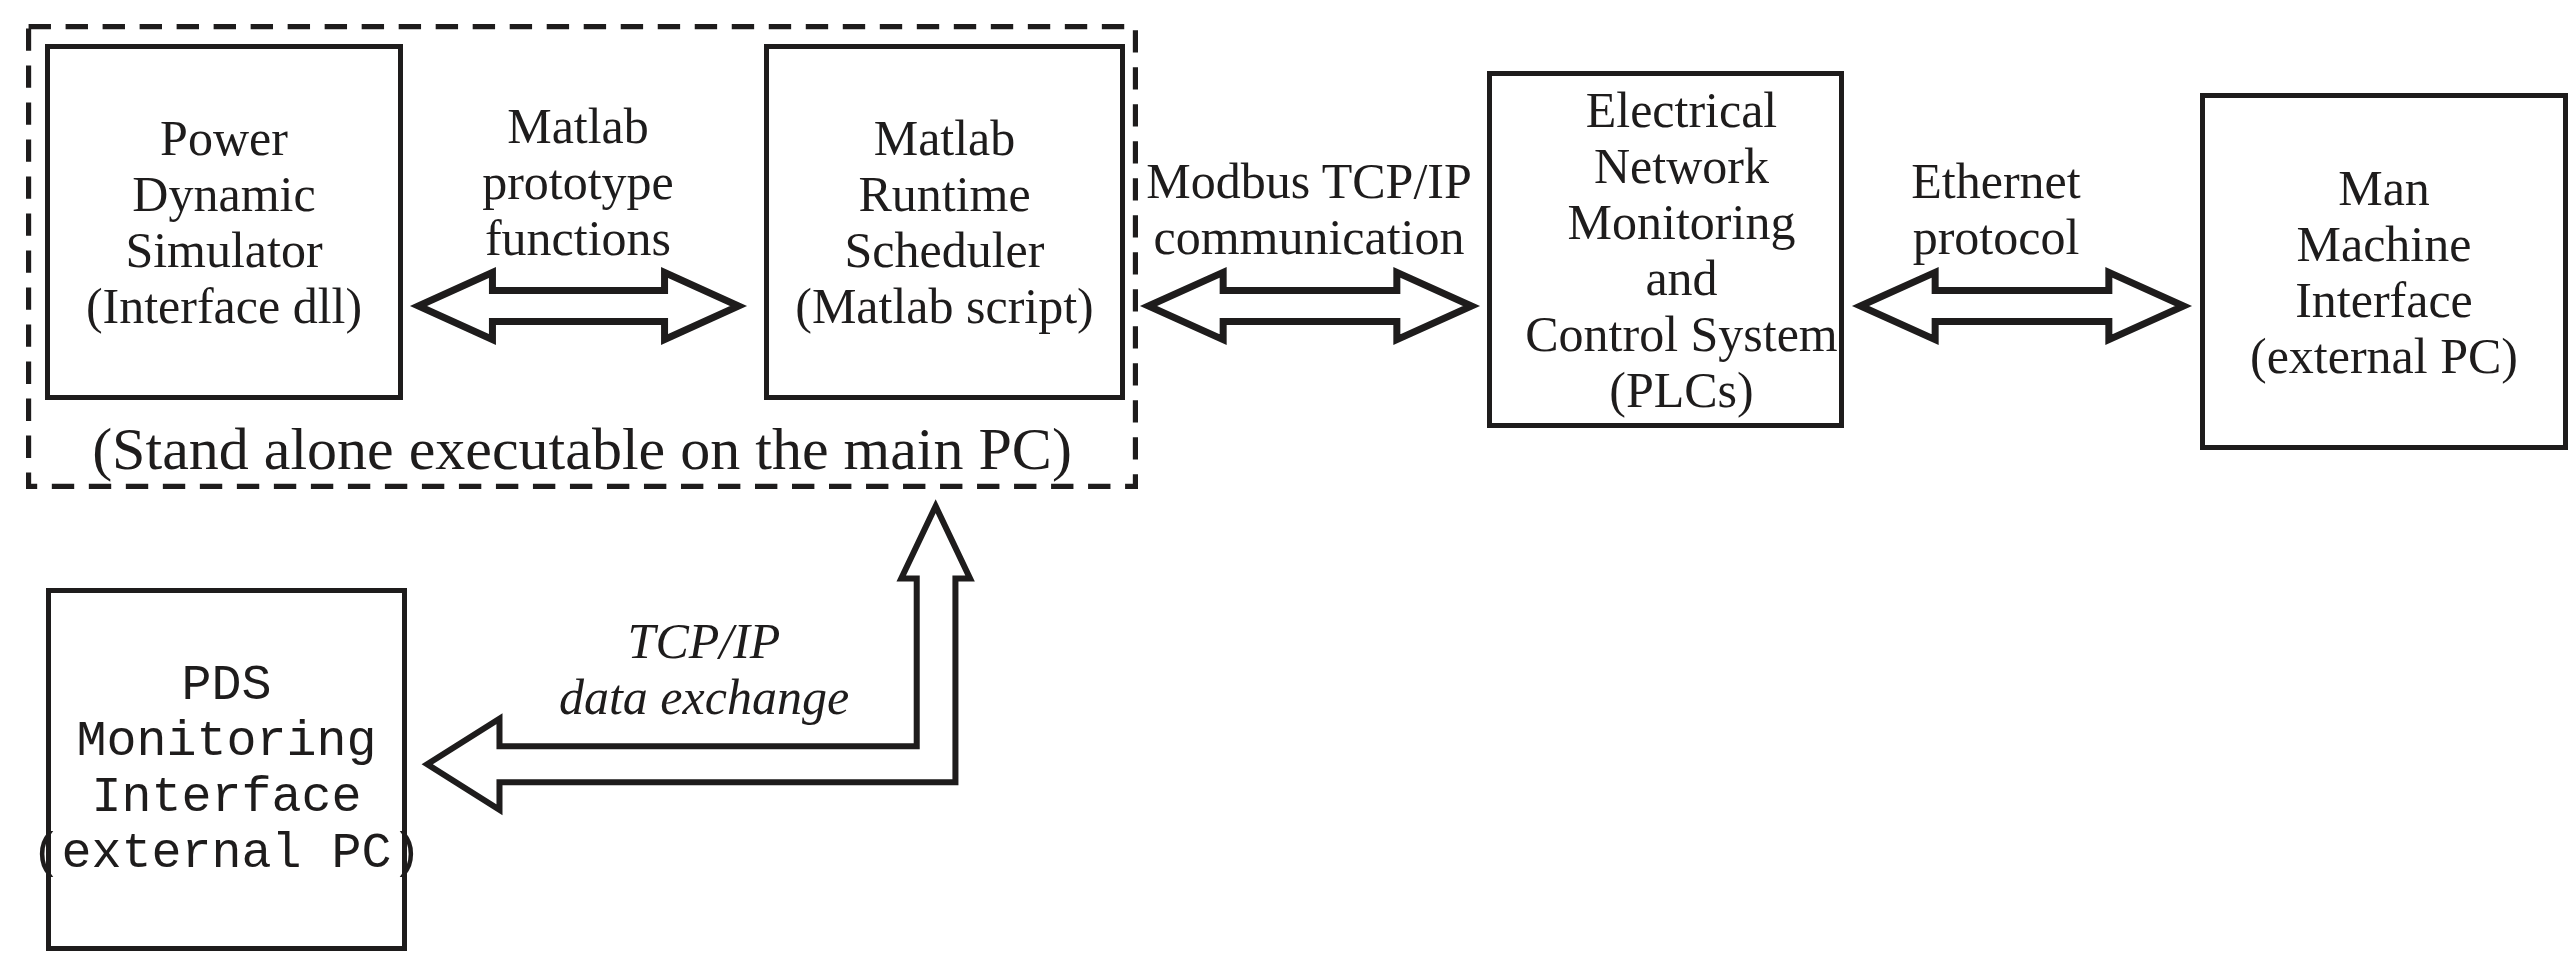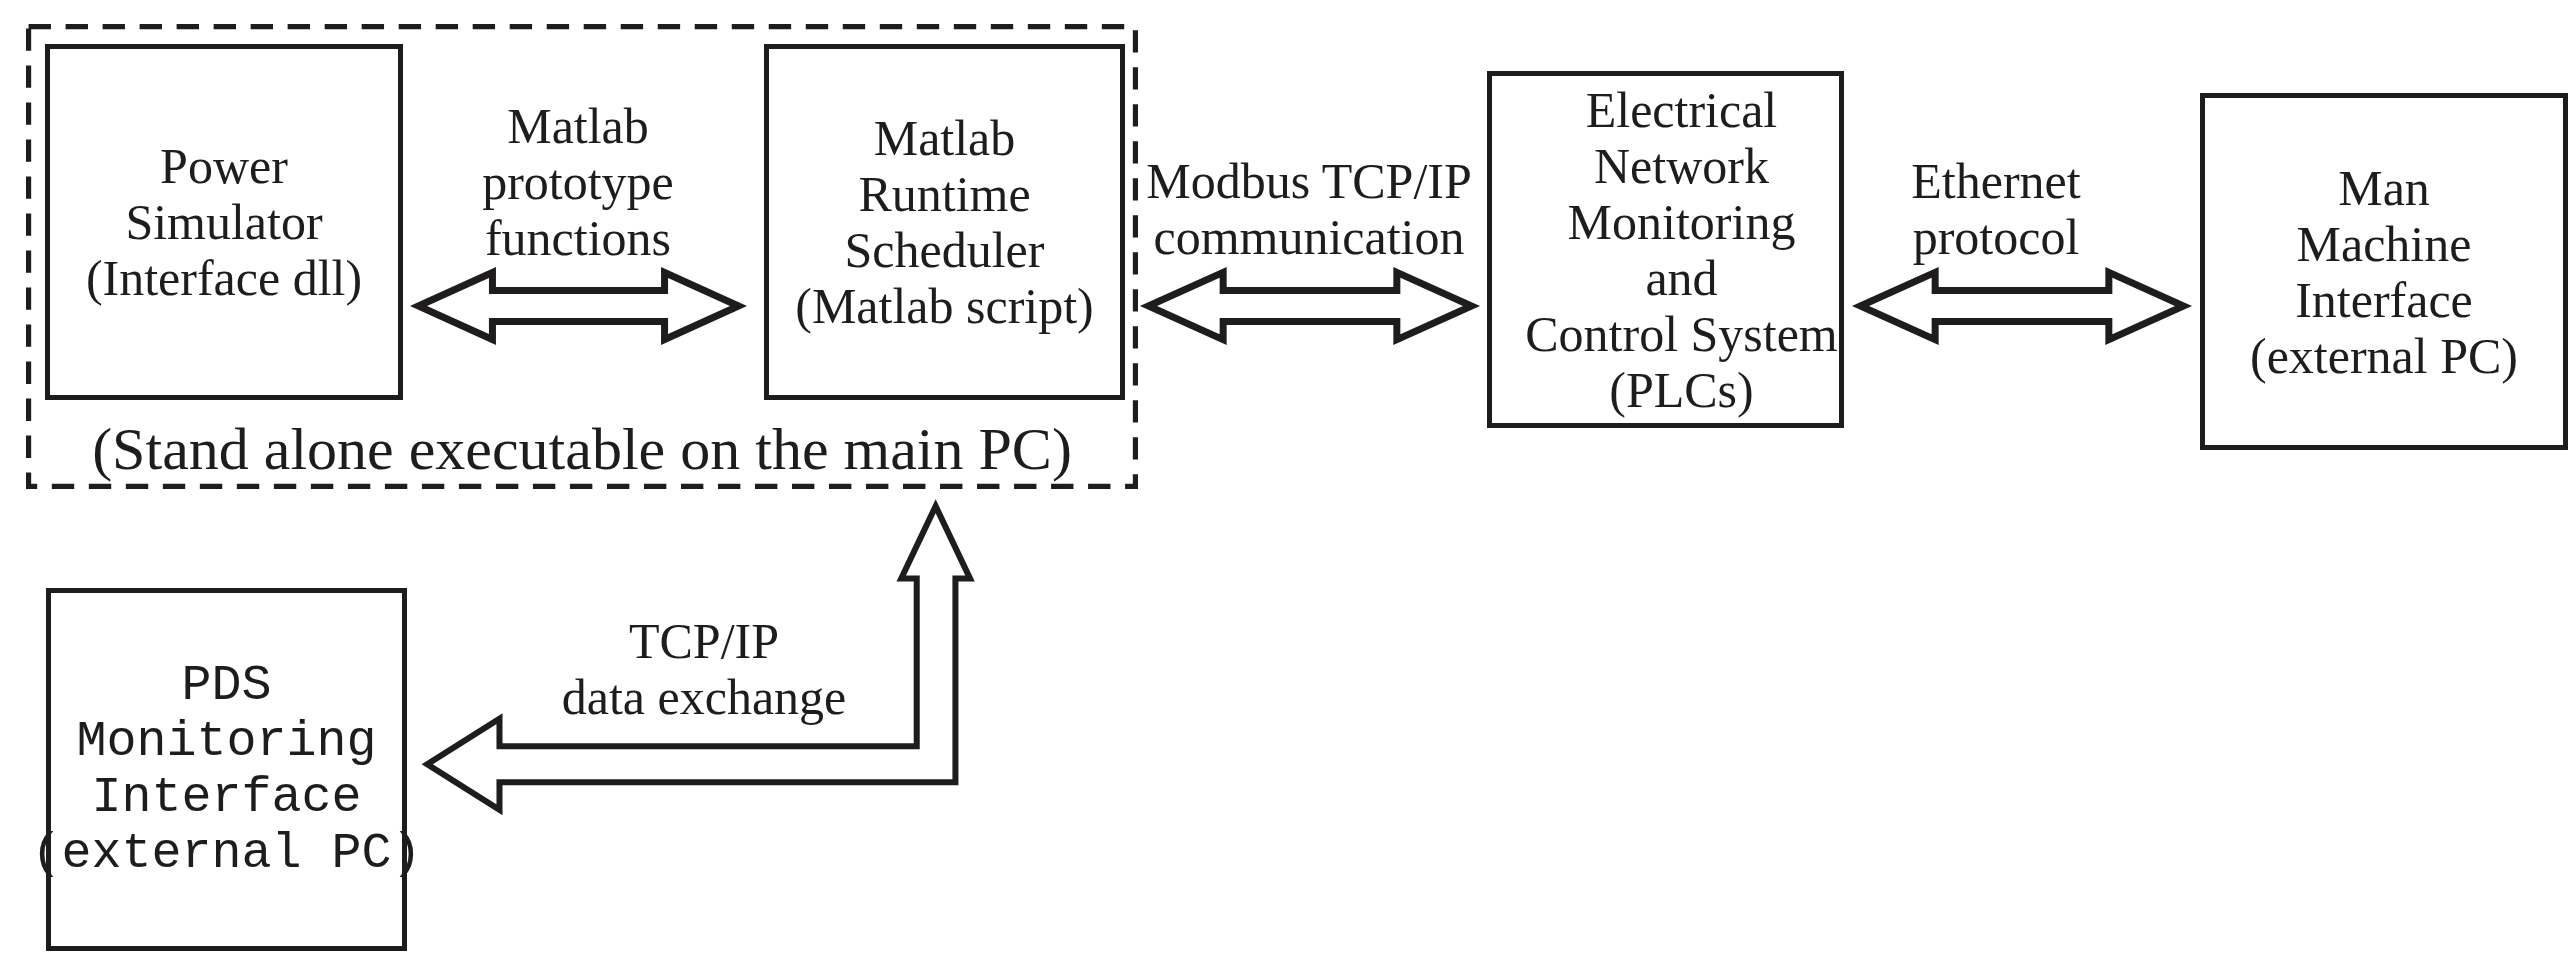--- a/index.html
+++ b/index.html
@@ -69,20 +69,21 @@
 <div class="stage">
 
   <svg class="dashed-frame" style="left:26px; top:24px;" width="1112" height="465" viewBox="0 0 1292 540">
     <rect x="3" y="3" width="1286" height="534"></rect>
   </svg>
 
   <div class="caption" style="left:26px; top:421px; width:1112px;">(Stand alone executable on the main PC)</div>
 
   <div class="node" style="left:45px; top:44px; width:358px; height:356px;text-align:center;">
     <span>Power</span>
+    <span>Dynamic</span>
     <span>Simulator</span>
     <span>(Interface dll)</span>
   </div>
 
   <div class="node" style="left:764px; top:44px; width:361px; height:356px;">
     <span>Matlab</span>
     <span>Runtime</span>
     <span>Scheduler</span>
     <span>(Matlab script)</span>
   </div>
@@ -119,21 +120,21 @@
   <div class="link-label" style="left:1137px; top:153px; width:344px;">
     <span>Modbus TCP/IP</span>
     <span>communication</span>
   </div>
 
   <div class="link-label" style="left:1824px; top:153px; width:344px;text-align:center;">
     <span>Ethernet</span>
     <span>protocol</span>
   </div>
 
-  <div class="link-label" style="left:532px; top:613px; width:344px;">
+  <div class="link-label" style="left:532px; top:613px; width:344px;font-style:italic;">
     <span>TCP/IP</span>
     <span>data exchange</span>
   </div>
 
   <svg class="arrow" style="left:415px; top:268px;" width="327" height="76" viewBox="0 0 380 88">
     <polygon vector-effect="non-scaling-stroke" points="4,44 90,5 90,26 290,26 290,5 376,44 290,83 290,62 90,62 90,83"></polygon>
   </svg>
 
   <svg class="arrow" style="left:1145px; top:268px;" width="330" height="76" viewBox="0 0 380 88" preserveAspectRatio="none">
     <polygon vector-effect="non-scaling-stroke" points="4,44 90,5 90,26 290,26 290,5 376,44 290,83 290,62 90,62 90,83"></polygon>

